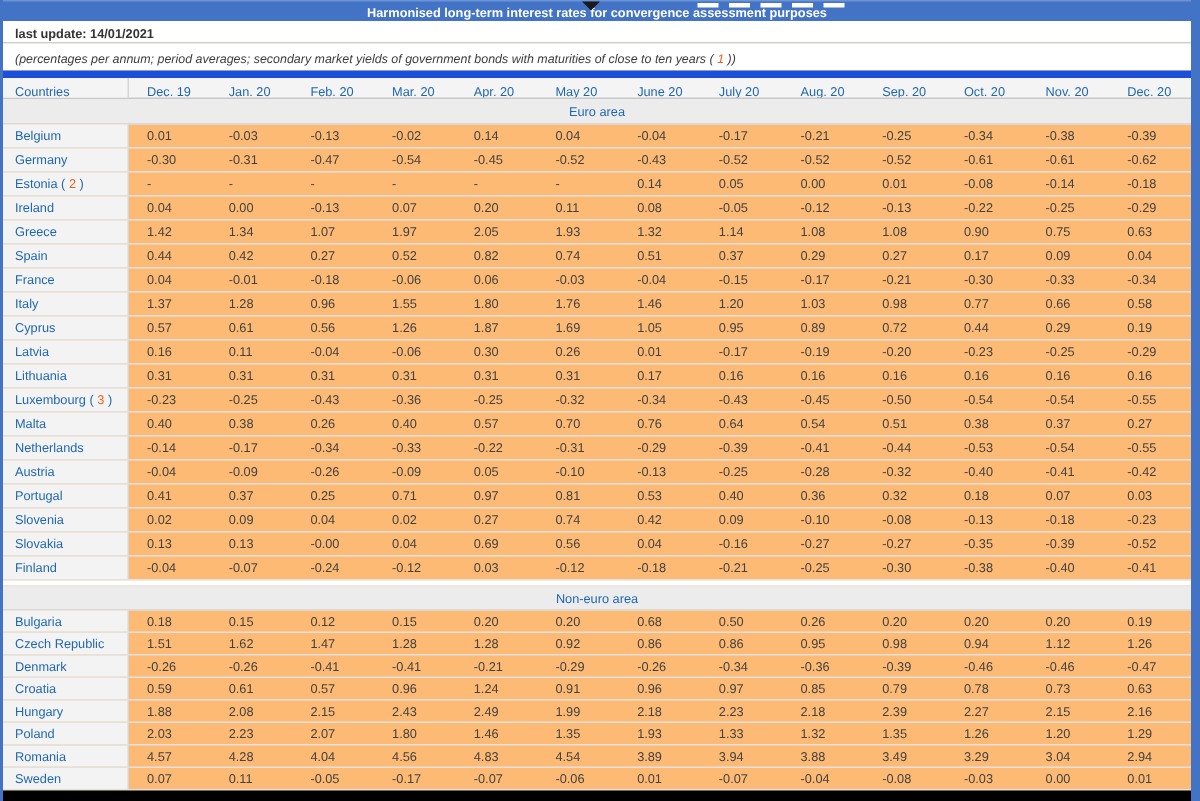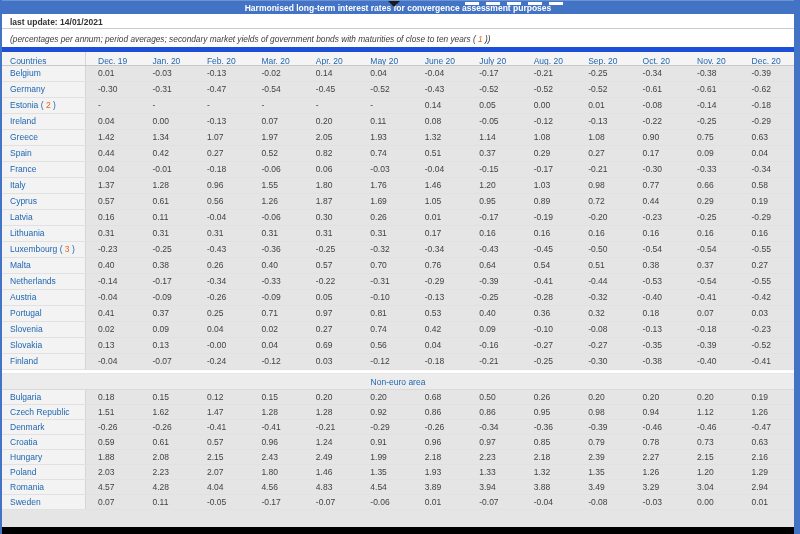--- a/index.html
+++ b/index.html
@@ -1,21 +1,21 @@
 <!DOCTYPE html>
 <html style="--brand-blue: #4373c4; --link-blue: #1f66b0; --footnote-orange: #e8641e;"><head>
 <meta charset="utf-8">
 <style>
   * { margin: 0; padding: 0; box-sizing: border-box; }
   html, body { background: #888; }
   body { font-family: "Liberation Sans", "DejaVu Sans", sans-serif; }
   .frame {
     position: relative;
     width: 800px; height: 534px;
-    background: #e5e5e5;
+    background: #fdba74;
     border-left: 2px solid var(--brand-blue);
     border-right: 6px solid var(--brand-blue);
     overflow: hidden;
   }
   
   .titlebar {
     position: relative;
     height: 14px;
     background: var(--brand-blue);
     color: #ffffff;
@@ -123,20 +123,23 @@
         <div class="cell h">Apr. 20</div>
         <div class="cell h">May 20</div>
         <div class="cell h">June 20</div>
         <div class="cell h">July 20</div>
         <div class="cell h">Aug. 20</div>
         <div class="cell h">Sep. 20</div>
         <div class="cell h">Oct. 20</div>
         <div class="cell h">Nov. 20</div>
         <div class="cell h">Dec. 20</div>
       </div>
+      <div class="band">
+        <div class="">Euro area</div>
+      </div>
       <div class="row r16">
         <div class="cell c0"><span>Belgium</span></div>
         <div class="cell num">0.01</div>
         <div class="cell num">-0.03</div>
         <div class="cell num">-0.13</div>
         <div class="cell num">-0.02</div>
         <div class="cell num">0.14</div>
         <div class="cell num">0.04</div>
         <div class="cell num">-0.04</div>
         <div class="cell num">-0.17</div>

